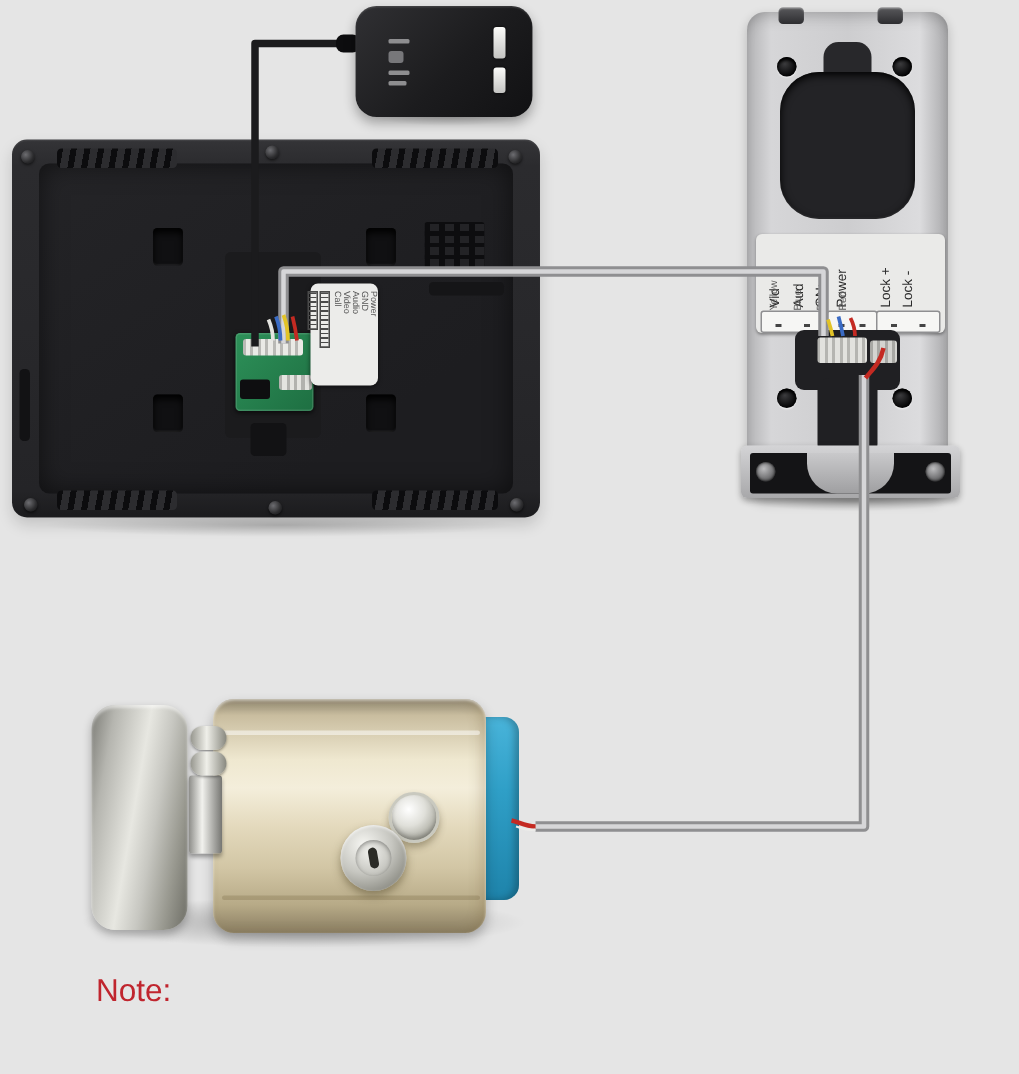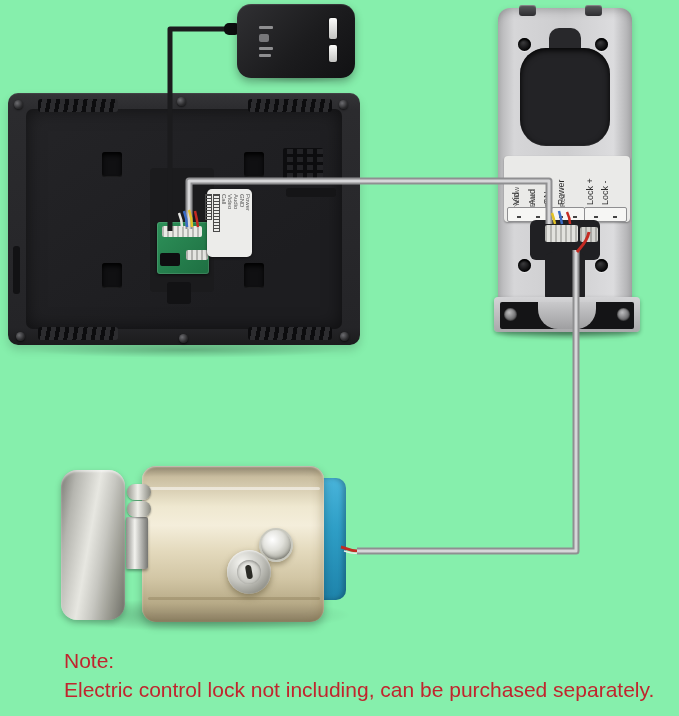--- a/index.html
+++ b/index.html
@@ -1,16 +1,16 @@
 <!DOCTYPE html>
 <html><head>
 <meta charset="utf-8">
 <style>
   html,body{margin:0;padding:0;background:#fff;}
-  .stage{position:relative;width:679px;height:716px;background:#86efac;overflow:hidden;
+  .stage{position:relative;width:679px;height:716px;background:#e5e5e5;overflow:hidden;
          font-family:"Liberation Sans", sans-serif;}
   .abs{position:absolute;}
 
   
   .shadow{background:radial-gradient(ellipse at center, rgba(0,0,0,0.20), rgba(0,0,0,0) 70%);}
   .sh-adapter{left:243px;top:68px;width:112px;height:16px;}
   .sh-monitor{left:28px;top:342px;width:316px;height:16px;}
   .sh-doorbell{left:496px;top:327px;width:144px;height:14px;}
   .sh-lock{left:52px;top:598px;width:300px;height:34px;background:radial-gradient(ellipse at center, rgba(0,0,0,0.28), rgba(0,0,0,0) 70%);}
 
@@ -285,15 +285,14 @@
     <path d="M184,211 q3,8 3,16" fill="none" stroke="#3a6bc4" stroke-width="2.5"></path>
     <path d="M189,210 q3,8 3,17" fill="none" stroke="#e2c327" stroke-width="2.5"></path>
     <path d="M195,211 q2,8 3,16" fill="none" stroke="#c42a22" stroke-width="2.5"></path>
 
     <path d="M552,213 q2,6 3,11" fill="none" stroke="#e2c327" stroke-width="2.5"></path>
     <path d="M559,211 q2,7 3,13" fill="none" stroke="#3a6bc4" stroke-width="2.5"></path>
     <path d="M567,212 q3,6 3,12" fill="none" stroke="#c42a22" stroke-width="2.5"></path>
   </svg>
 
   <div class="abs note-title">Note:</div>
-  <div class="abs note-body">Electric control lock not including, can be purchased separately.</div>
 
 </div>
 
 </body></html>

